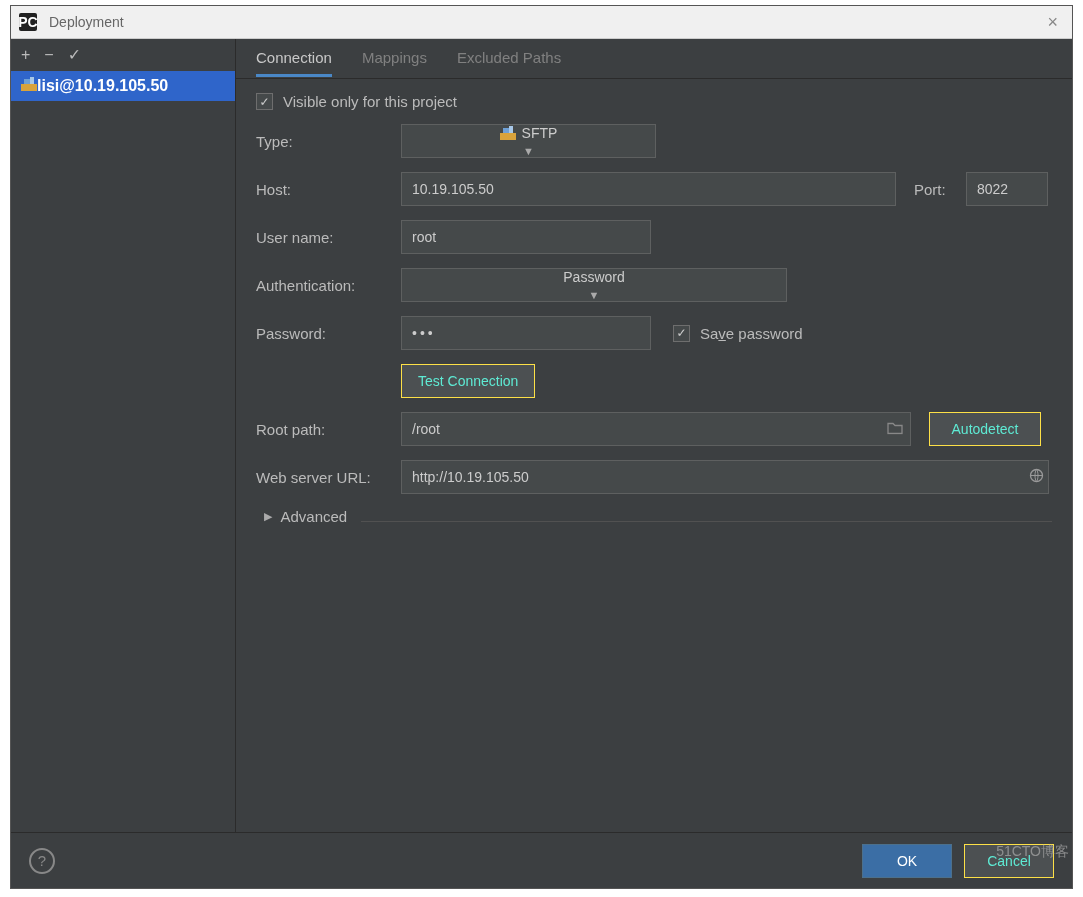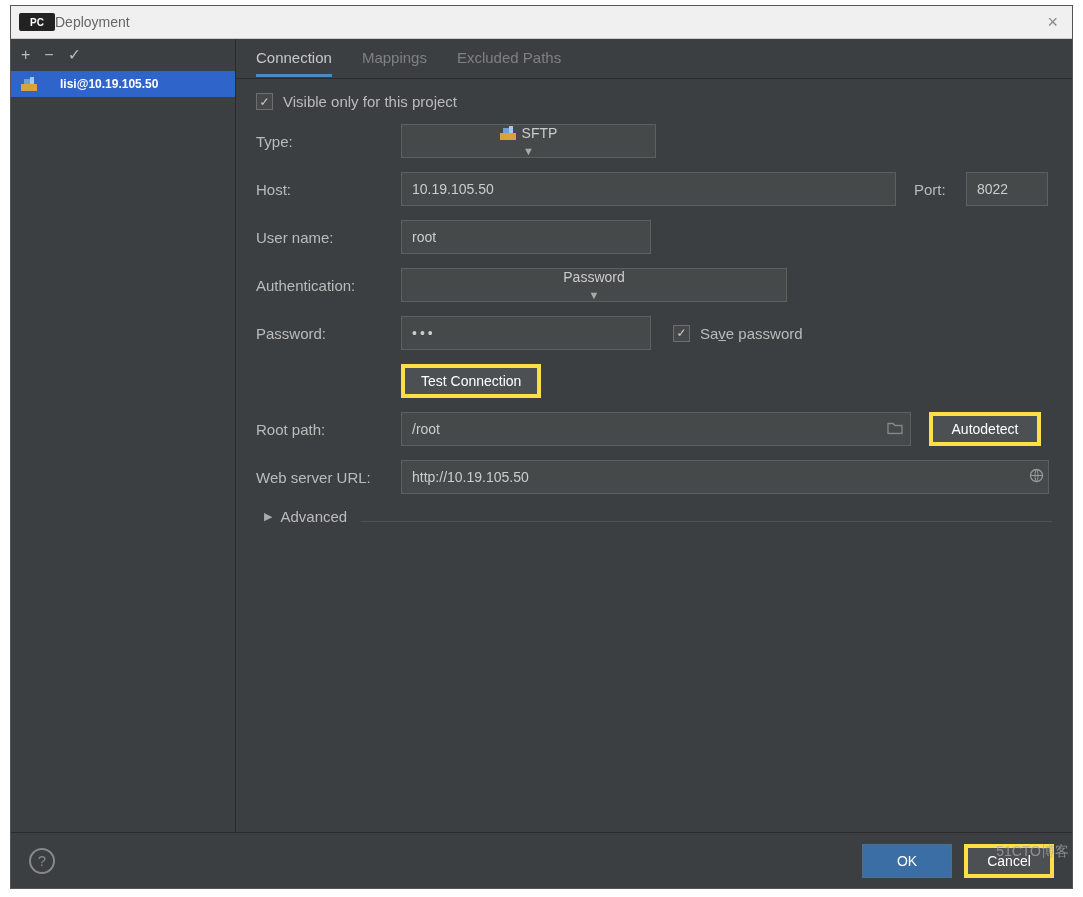--- a/index.html
+++ b/index.html
@@ -1,40 +1,40 @@
 <!DOCTYPE html>
 <html><head>
 <meta charset="utf-8">
 <style>
   * { box-sizing: border-box; margin: 0; padding: 0; font-family: "Segoe UI", Arial, sans-serif; }
   body { background: #fff; width: 1083px; height: 897px; overflow: hidden; }
   .window { width: 1063px; height: 884px; margin: 5px auto 0 auto; background: #3c3f41; border: 1px solid #555; display: flex; flex-direction: column; }
   .titlebar { height: 33px; background: #f0f0f0; display: flex; align-items: center; padding: 0 8px; border-bottom: 1px solid #ccc; }
-  .titlebar .app-icon { width: 36px; height: 18px; background: #222; border-radius: 2px; display:flex; align-items:center; justify-content:center; color:#fff; font-size:10px; font-weight:bold; margin-right:0; }
+  .titlebar .app-icon { width: 18px; height: 18px; background: #222; border-radius: 2px; display:flex; align-items:center; justify-content:center; color:#fff; font-size:14px; font-weight:bold; margin-right:12px; }
   .titlebar .title { color: #666; font-size: 14px; flex:1; }
   .titlebar .close { color:#888; font-size:18px; cursor:pointer; padding:0 6px; }
   .body { flex:1; display:flex; background:#3c3f41; }
   .sidebar { width:225px; background:#3c3f41; border-right:1px solid #2b2b2b; display:flex; flex-direction:column; }
   .sb-toolbar { height:32px; display:flex; align-items:center; gap:14px; padding:0 10px; color:#bbb; }
   .sb-toolbar span { cursor:pointer; font-size:16px; line-height:1; }
-  .sb-item { background:#2f65ca; color:#fff; padding:6px 10px; display:flex; align-items:center; gap:23px; font-weight:600; font-size:12px; cursor:pointer;}
+  .sb-item { background:#2f65ca; color:#fff; padding:6px 10px; display:flex; gap:0; font-weight:600; font-size:16px; cursor:pointer;}
   .sb-item .sic { width:16px; height:14px; }
   .main { flex:1; display:flex; flex-direction:column; }
   .tabs { height:40px; display:flex; align-items:center; gap:30px; padding:0 20px; border-bottom:1px solid #2b2b2b; }
   .tab { color:#808080; font-size:15px; padding:9px 0 8px 0; cursor:pointer; border-bottom:3px solid transparent; }
   .tab.active { color:#c8c8c8; border-bottom:3px solid #4a88c7; }
   .form { padding:14px 20px 0 20px; color:#bbb; font-size:15px; }
   .row { display:flex; align-items:center; margin-bottom:14px; }
   .row.gap-top { margin-top:6px; }
   .lbl { width:145px; color:#bbb; }
   .input, .combo, .pwd { background:#45494a; border:1px solid #5e6060; color:#ccc; height:34px; padding:0 10px; font-size:14px;flex-direction:column; }
   .combo { display:flex; align-items:center; justify-content:space-between; cursor:pointer; }
   .combo .caret { color:#aaa; font-size:11px; }
   .checkbox { width:17px; height:17px; background:#45494a; border:1px solid #6e6e6e; display:inline-flex; align-items:center; justify-content:center; color:#ccc; font-size:12px; cursor:pointer; }
-  .btn { background:#4c5052; border:4px solid #fde047; color:#ffffff; height:34px; padding:0 16px; font-size:14px; cursor:pointer; display:inline-flex; align-items:center; justify-content:center; }
+  .btn { background:#4c5052; border:1px solid #fde047; color:#5eead4; height:34px; padding:0 16px; font-size:14px; cursor:pointer; display:inline-flex; align-items:center; justify-content:center; }
   .btn.primary { background:#365880; border:1px solid #4c708c; color:#fff; min-width:80px;}
   .btn.primary.bright { background:#3b6ea5; }
   .advanced { display:flex; align-items:center; gap:8px; color:#bbb; cursor:pointer; margin-top:10px; padding-left:8px; }
   .advanced .tri { font-size:11px; color:#aaa; }
   .hr { height:1px; background:#515151; margin-left:105px; margin-top:-4px; }
   .bottom { height:56px; border-top:1px solid #2b2b2b; display:flex; align-items:center; padding:0 18px; gap:12px; }
   .spacer { flex:1; }
   .help-circle { width:26px; height:26px; border:2px solid #888; border-radius:50%; display:flex; align-items:center; justify-content:center; color:#888; font-size:15px; cursor:pointer; }
   .port-lbl { width:52px; text-align:left; margin-left:18px;}
   .input-with-icon { position:relative; }

